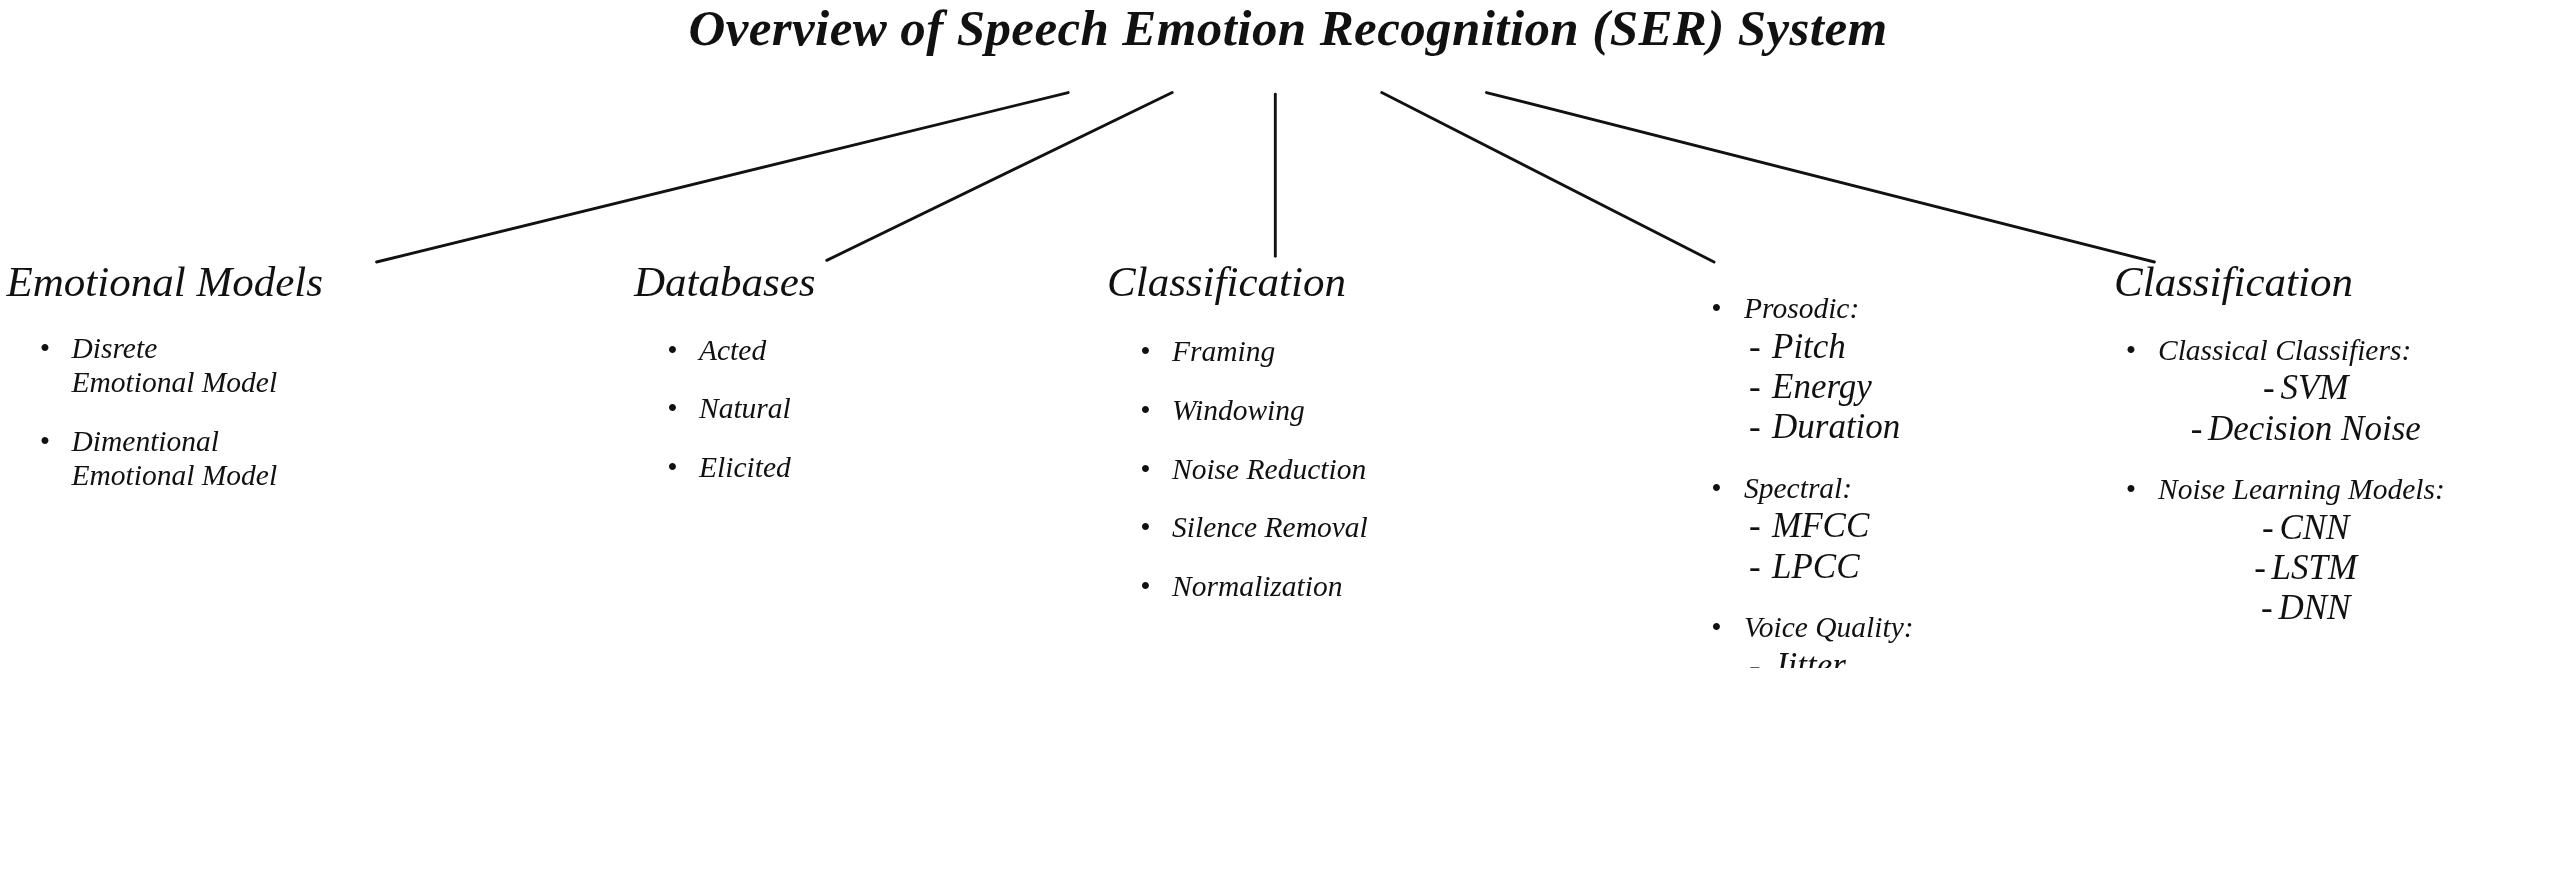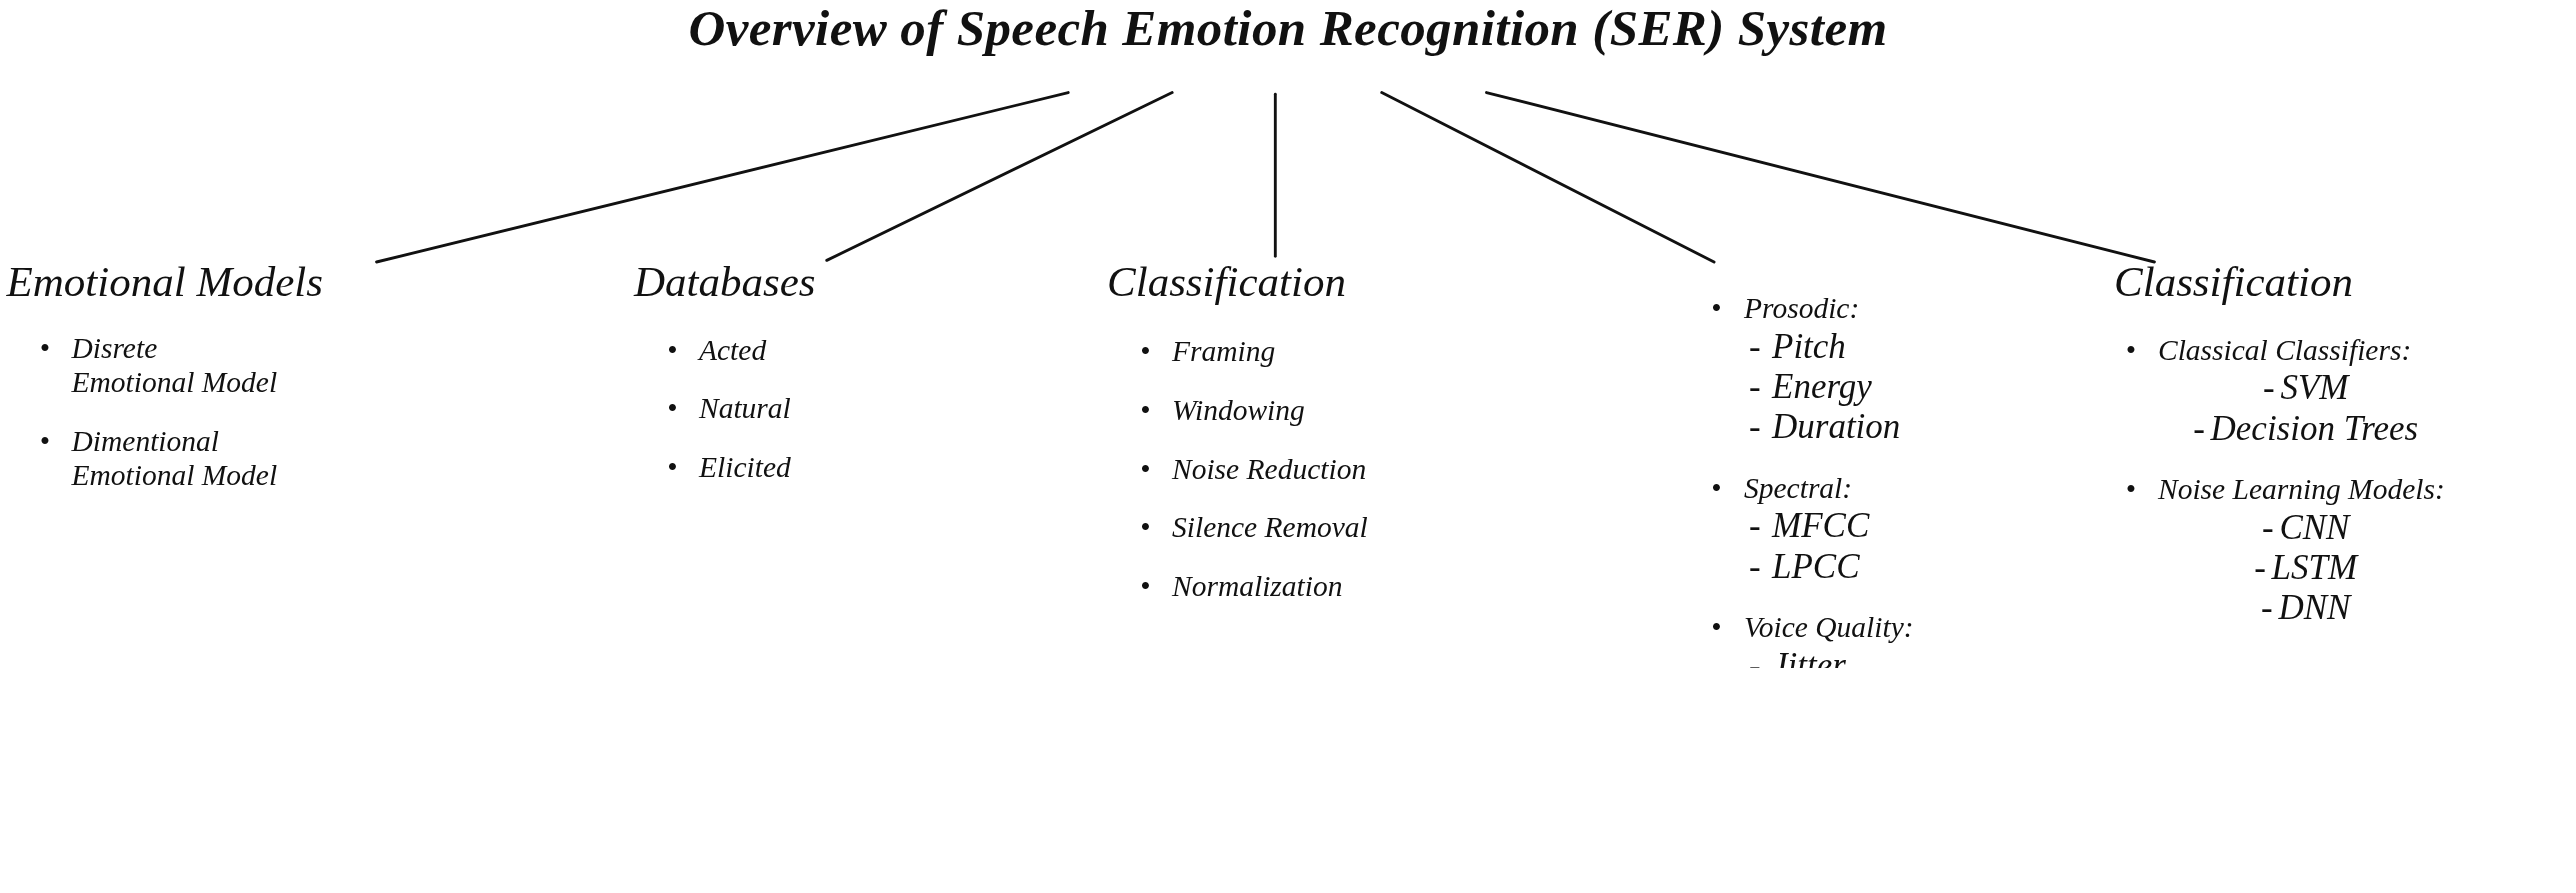--- a/index.html
+++ b/index.html
@@ -253,21 +253,21 @@
 
   <div class="column" id="col-classification">
     <div class="col-heading">Classification</div>
     <div class="col-body">
         <div class="group">
           <div class="bullet-item">
             <span class="dot">•</span>
             <span class="bullet-label">Classical Classifiers:</span>
           </div>
           <div class="sub-item"><span class="dash">-</span><span>SVM</span></div>
-          <div class="sub-item"><span class="dash">-</span><span>Decision Trees</span></div>
+          <div class="sub-item"><span class="dash">-</span><span>Decision Noise</span></div>
         </div>
         <div class="group">
           <div class="bullet-item">
             <span class="dot">•</span>
             <span class="bullet-label">Noise Learning Models:</span>
           </div>
           <div class="sub-item"><span class="dash">-</span><span>CNN</span></div>
           <div class="sub-item"><span class="dash">-</span><span>LSTM</span></div>
           <div class="sub-item"><span class="dash">-</span><span>DNN</span></div>
         </div>

